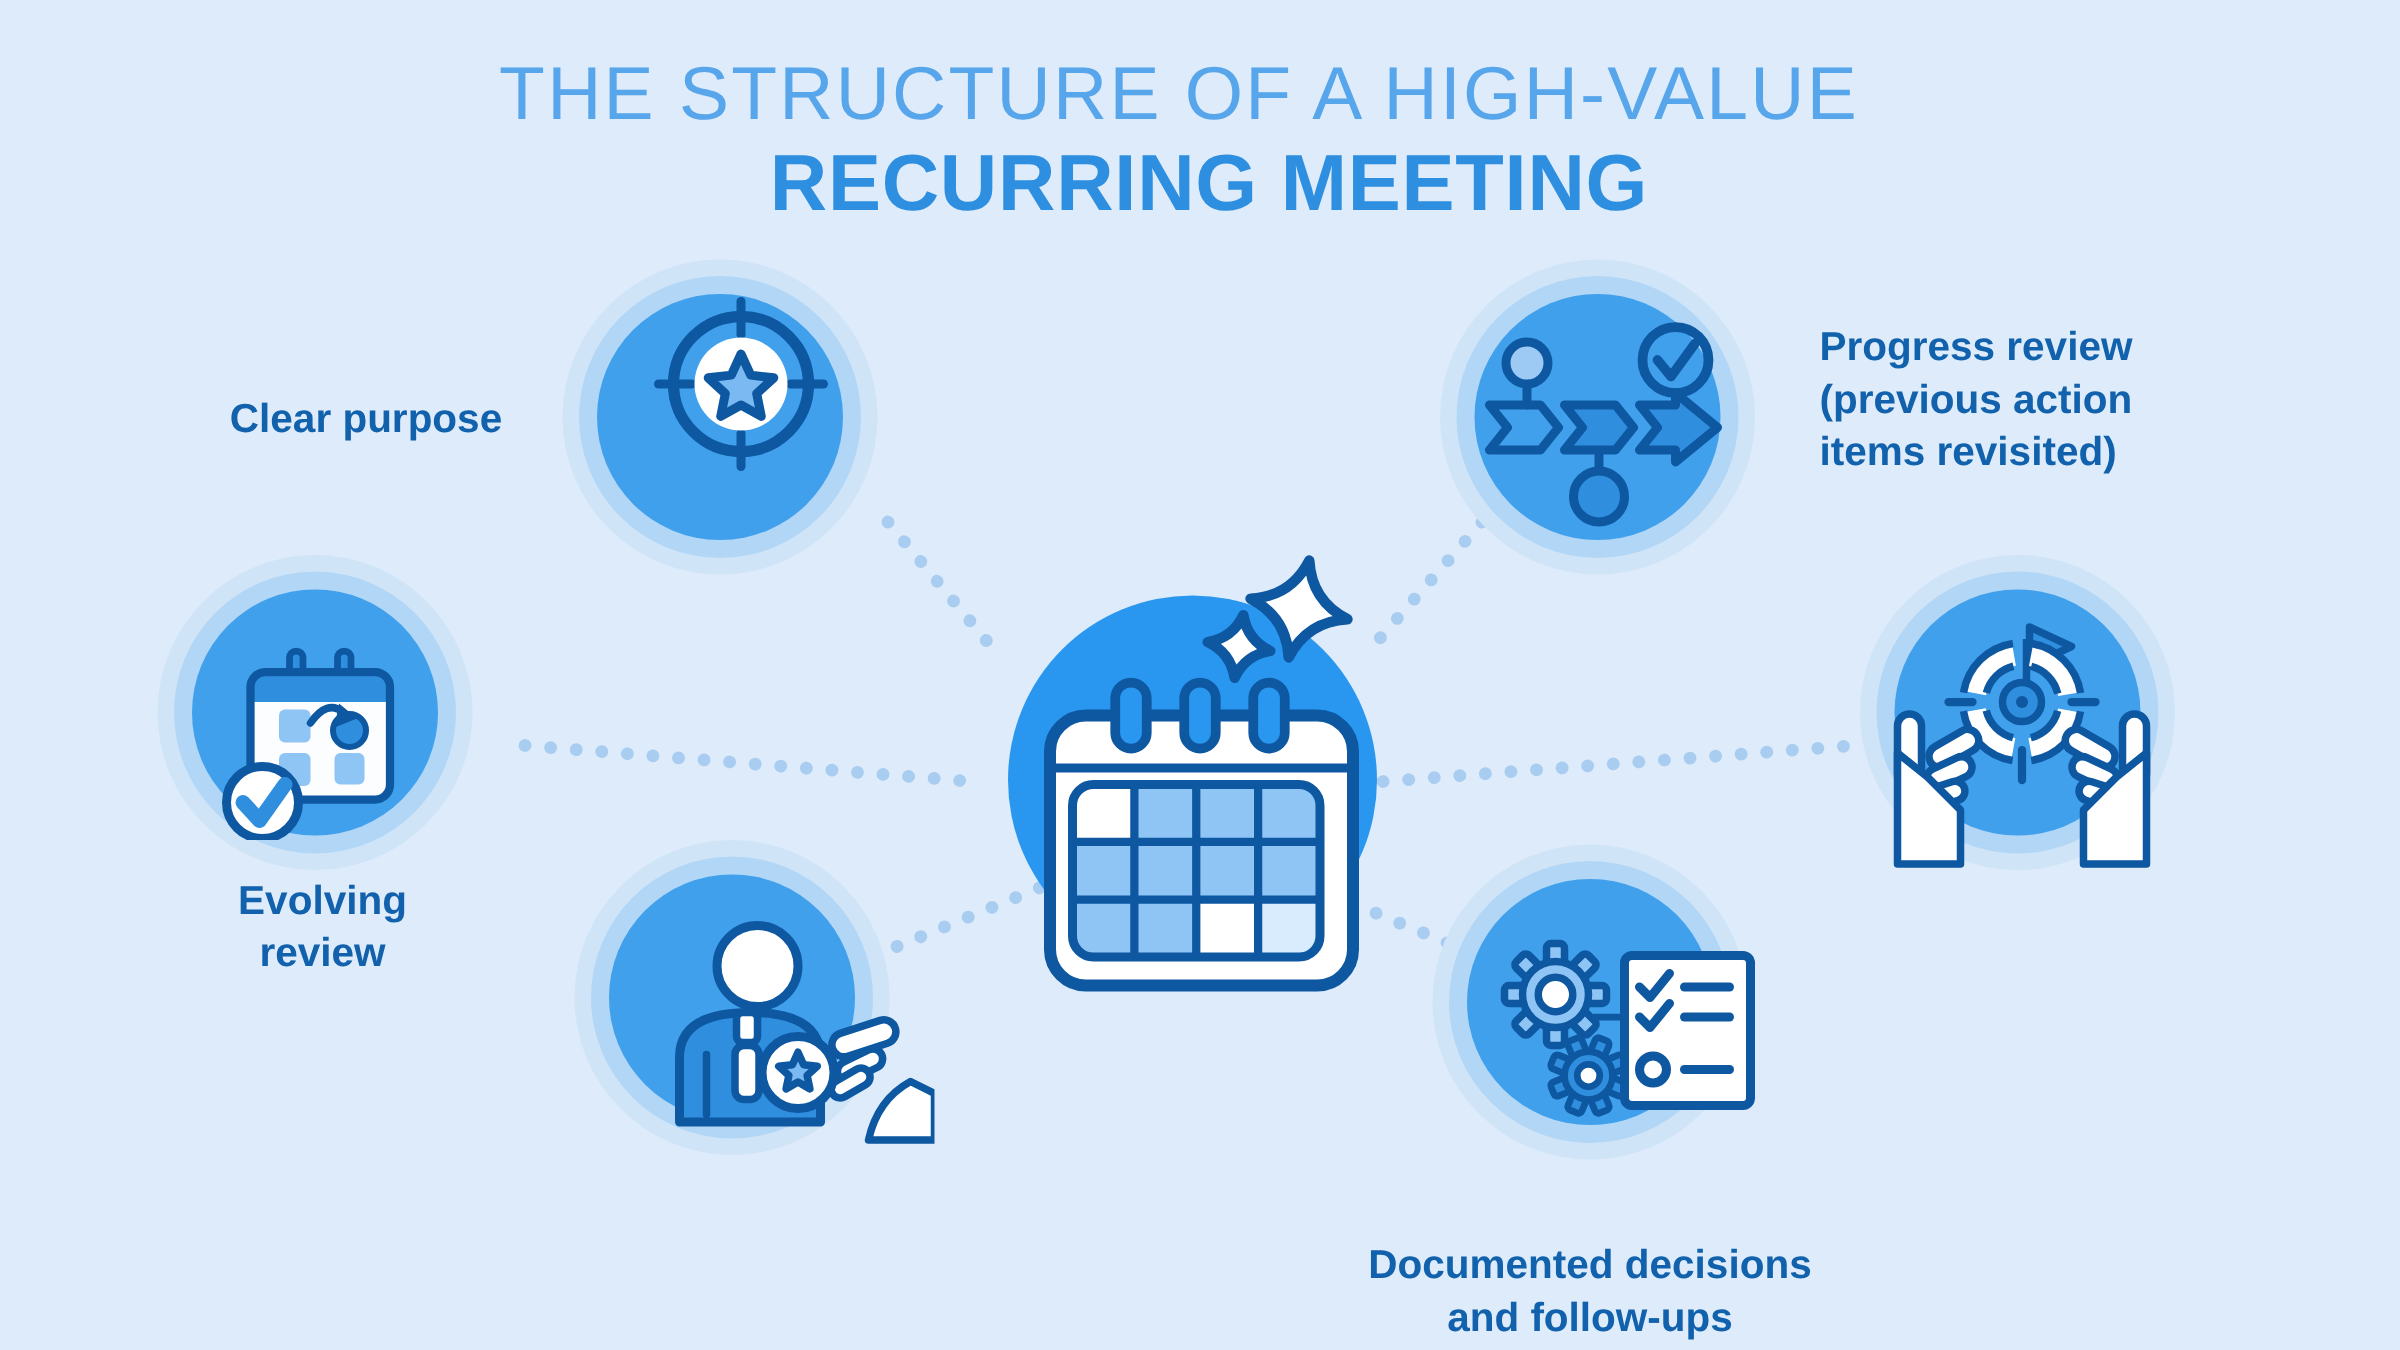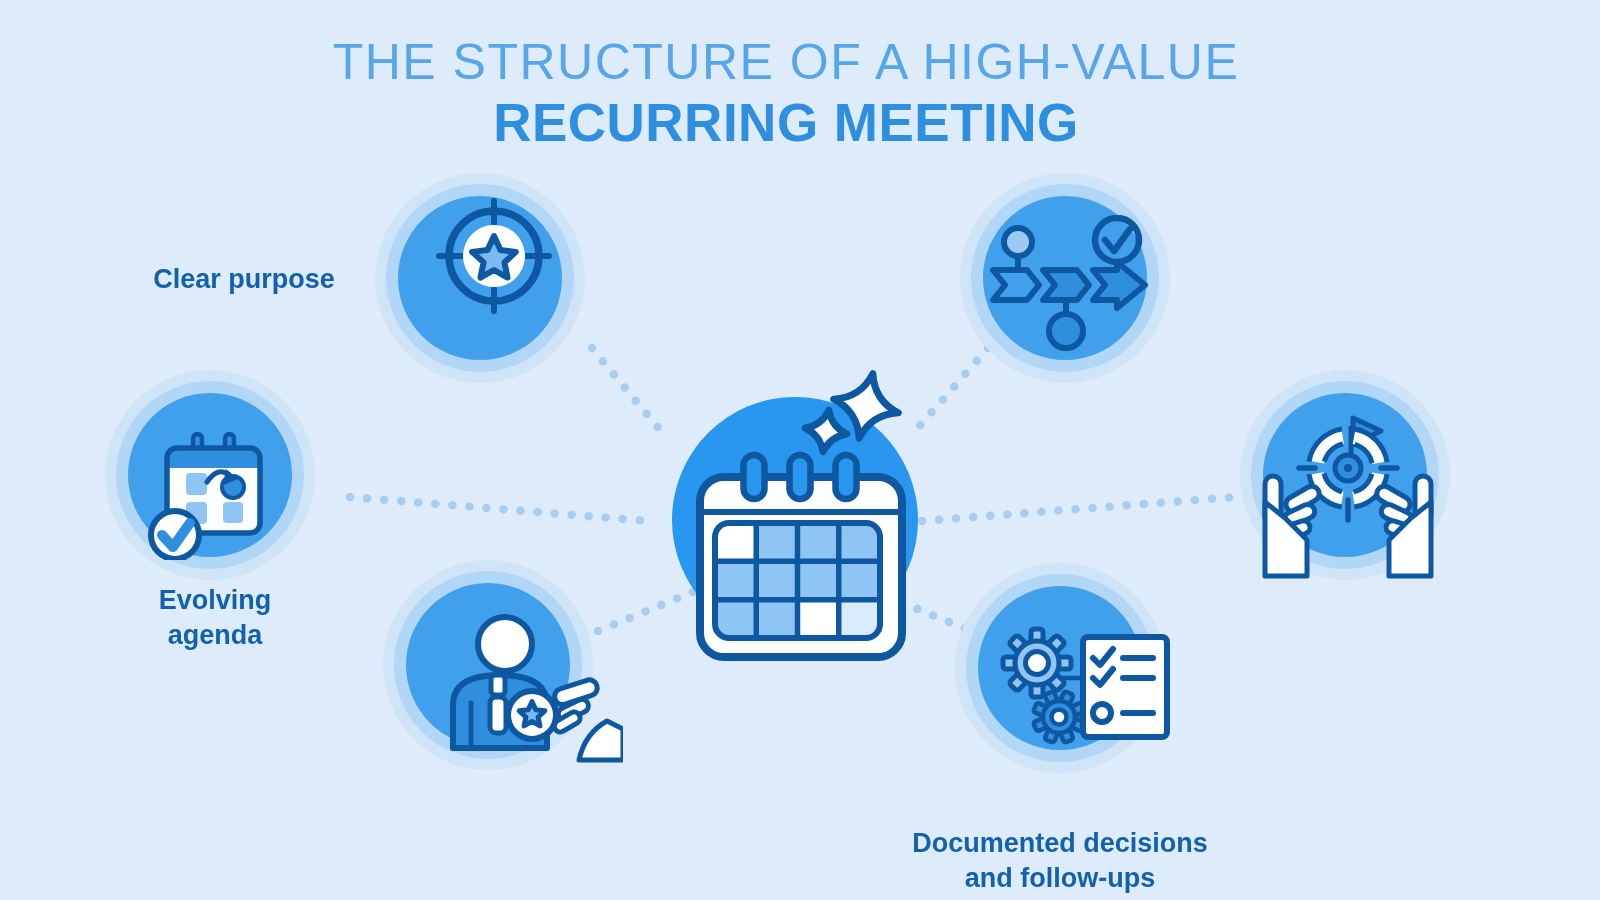--- a/index.html
+++ b/index.html
@@ -3,21 +3,21 @@
 <meta charset="utf-8">
 <style>
   html,body{margin:0;padding:0;}
   .canvas{
     position:relative; width:1600px; height:900px;
     background:#ddebfa; overflow:hidden;
     font-family:"Liberation Sans", sans-serif;
   }
   .title{ position:absolute; left:0; width:1572px; text-align:center; margin:0; }
   .title-light{ top:33px; font-size:50px; font-weight:400; letter-spacing:1.5px; color:#57a5ea; }
-  .title-bold{ top:92px; font-size:53px; font-weight:800; letter-spacing:0.5px; color:#2e8fe0; }
+  .title-bold{ top:92px; font-size:53px; font-weight:800; letter-spacing:0.5px; color:#2e8fe0;padding-left:20px; }
   .connectors{ position:absolute; left:0; top:0; }
   .node{ position:absolute; width:210px; height:210px; }
   .halo{ position:absolute; border-radius:50%; }
   .halo-outer{ inset:0; background:#d0e4f8; }
   .halo-mid{ inset:11px; background:#b1d6f6; }
   .node-circle{ position:absolute; inset:23px; border-radius:50%; background:#40a0ec; }
   .node-icon{ position:absolute; }
   .label{
     position:absolute; color:#1161ac; font-weight:bold; font-size:27px;
     line-height:1.3; white-space:pre-line;
@@ -111,20 +111,23 @@
         <path d="M13,77 H47 L59,92 L47,107 H13 L25,92 Z" fill="none"></path>
         <path d="M63,77 H97 L109,92 L97,107 H63 L75,92 Z" fill="#2f8fde"></path>
         <path d="M113,77 H137 V69 L165,92 L137,115 V107 H113 L125,92 Z" fill="#2f8fde"></path>
         <circle cx="38" cy="49" r="14" fill="#9ccaf4"></circle>
         <circle cx="137" cy="47" r="22" fill="none" stroke-width="6.5"></circle>
         <polyline points="125,47 134,58 150,36" fill="none" stroke-width="6.5"></polyline>
         <circle cx="86" cy="138" r="17" fill="#2f8fde"></circle>
       </g>
     </svg>
   </div>
+  <div class="label t-left" style="left:1213px; top:214px; width:330px;">Progress review
+(previous action
+items revisited)</div>
 
   <div class="node" style="left:105px; top:370px;">
     <div class="halo halo-outer"></div>
     <div class="halo halo-mid"></div>
     <div class="node-circle"></div>
     <svg class="node-icon" style="left:20px; top:20px;" width="170" height="170" viewBox="0 0 170 170">
       <g fill="#2f8fde" stroke="#0e57a1" stroke-width="4.5">
         <rect x="68" y="44" width="9" height="24" rx="4.5"></rect>
         <rect x="100" y="44" width="9" height="24" rx="4.5"></rect>
       </g>
@@ -137,21 +140,21 @@
         <rect x="98" y="112" width="20" height="21" rx="4"></rect>
       </g>
       <circle cx="108" cy="97" r="11" fill="#2f8fde" stroke="#0e57a1" stroke-width="4"></circle>
       <path d="M82,92 Q93,76 104,85" fill="none" stroke="#0e57a1" stroke-width="5" stroke-linecap="round"></path>
       <polygon points="101,79 113,89 98,95" fill="#0e57a1"></polygon>
       <circle cx="50" cy="145" r="24" fill="#ffffff" stroke="#0e57a1" stroke-width="6"></circle>
       <polyline points="37,145 48,157 65,133" fill="none" stroke="#2f8fde" stroke-width="10" stroke-linecap="round" stroke-linejoin="round"></polyline>
     </svg>
   </div>
   <div class="label t-center" style="left:65px; top:583px; width:300px;">Evolving
-agenda</div>
+review</div>
 
   <div class="node" style="left:1240px; top:370px;">
     <div class="halo halo-outer"></div>
     <div class="halo halo-mid"></div>
     <div class="node-circle"></div>
     <svg class="node-icon" style="left:5px; top:20px;" width="200" height="190" viewBox="0 0 200 190">
       <line x1="106" y1="36" x2="106" y2="70" stroke="#0e57a1" stroke-width="5"></line>
       <path d="M108,28 L136,41 L108,54 Z" fill="#2f8fde" stroke="#0e57a1" stroke-width="5" stroke-linejoin="round"></path>
       <g>
         <circle cx="103" cy="78" r="32" fill="none" stroke="#ffffff" stroke-width="15" stroke-dasharray="38.8 11.5" stroke-dashoffset="-5.75"></circle>

